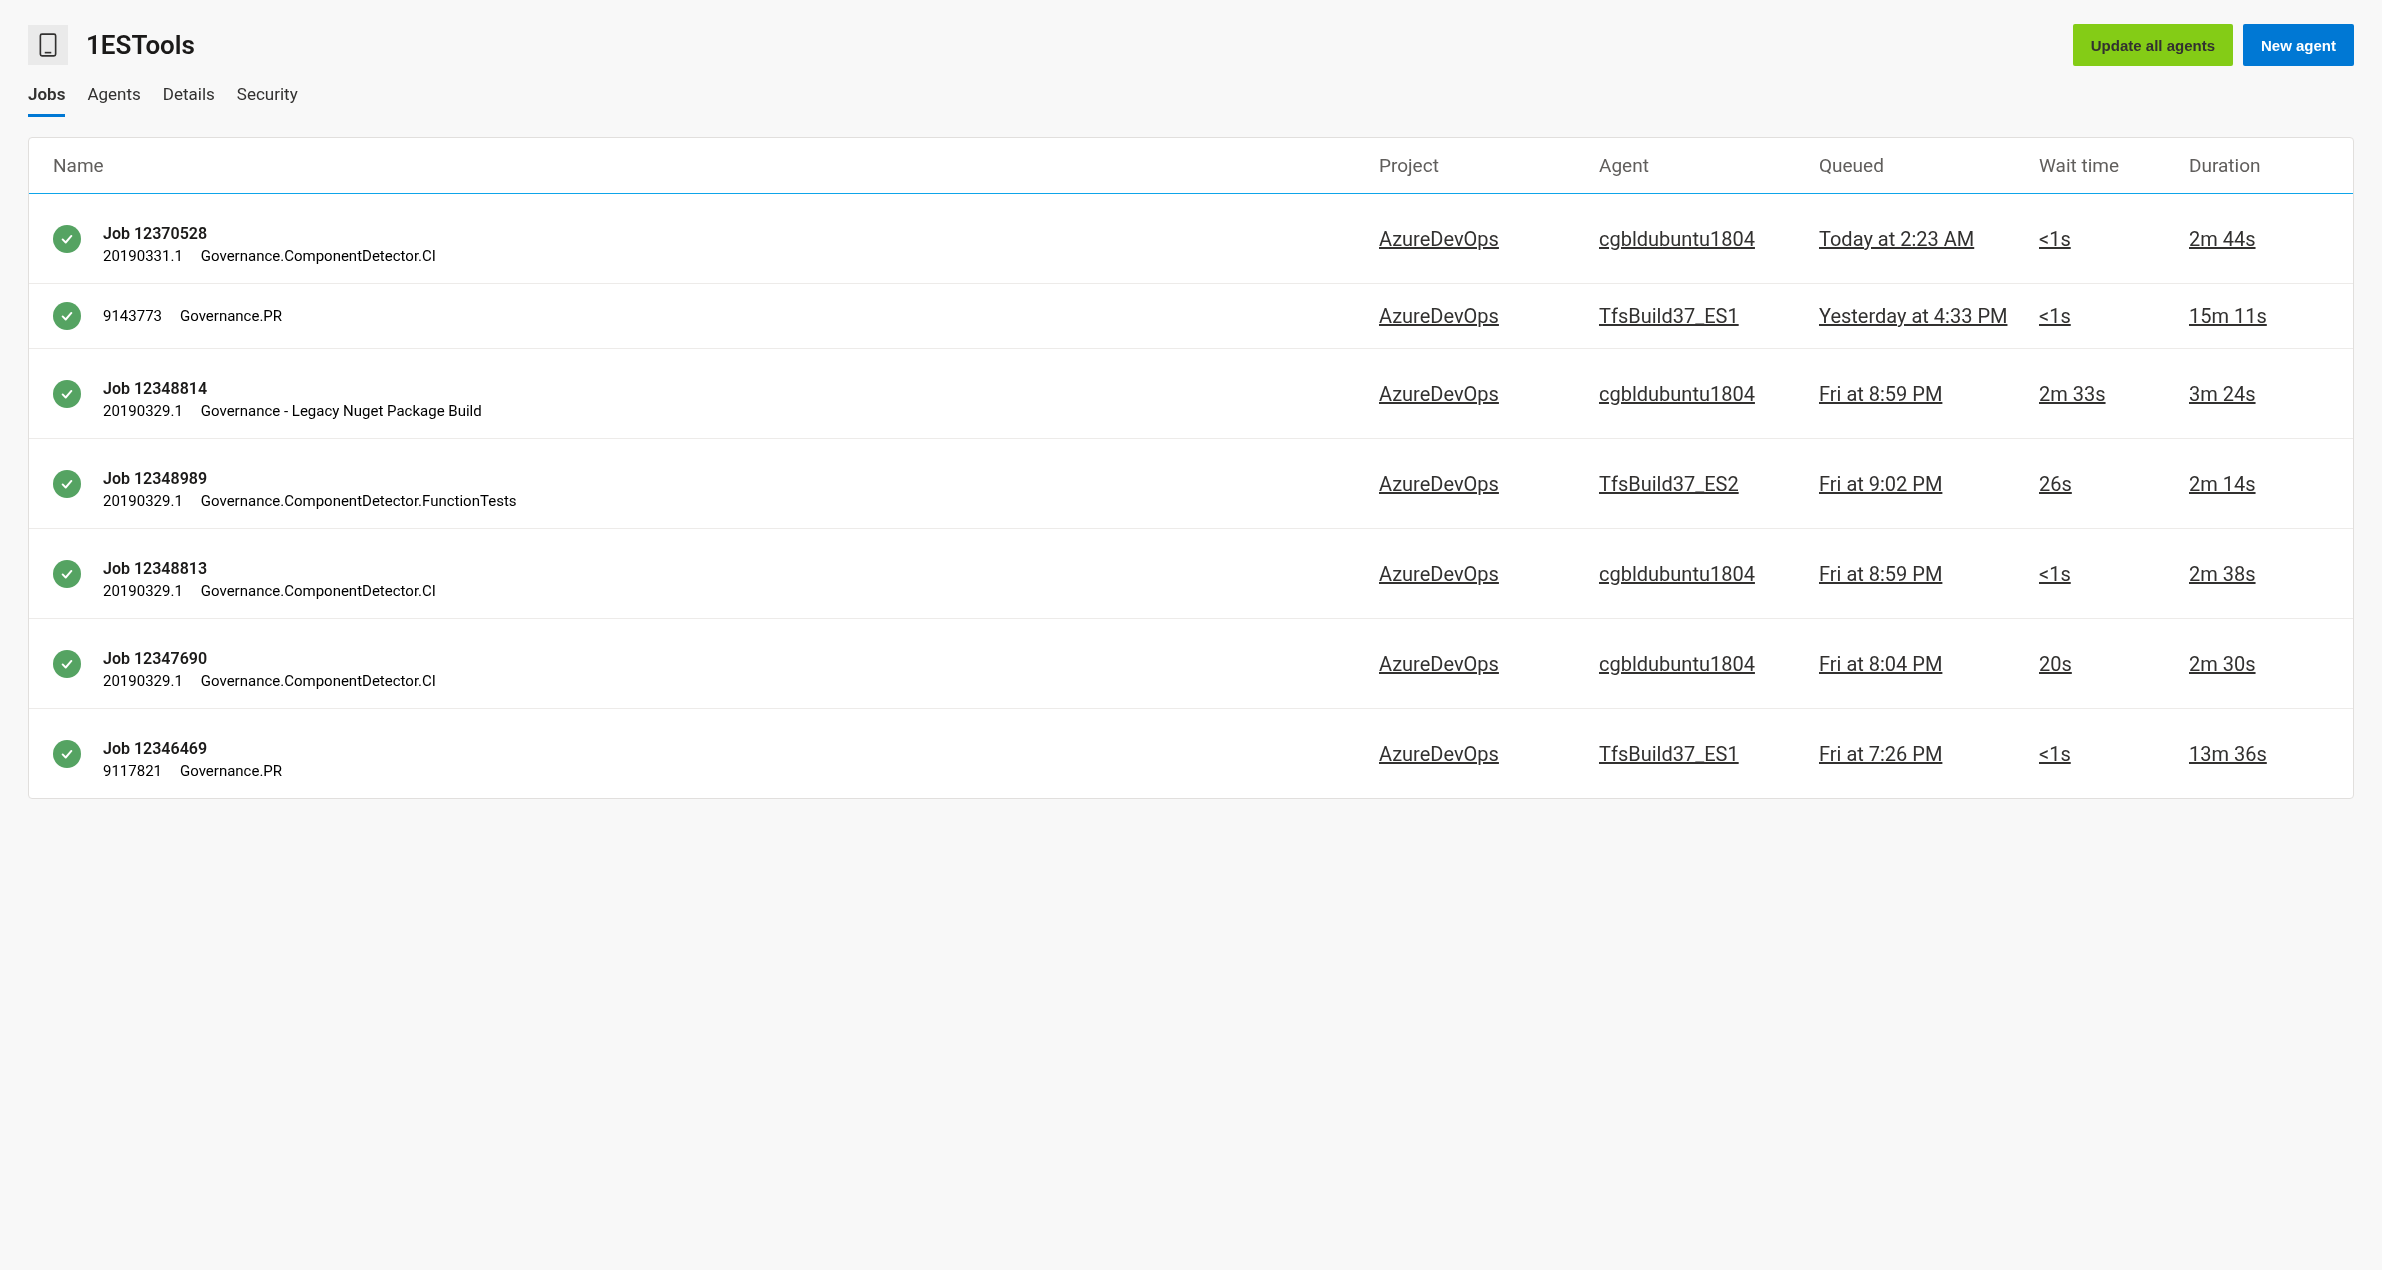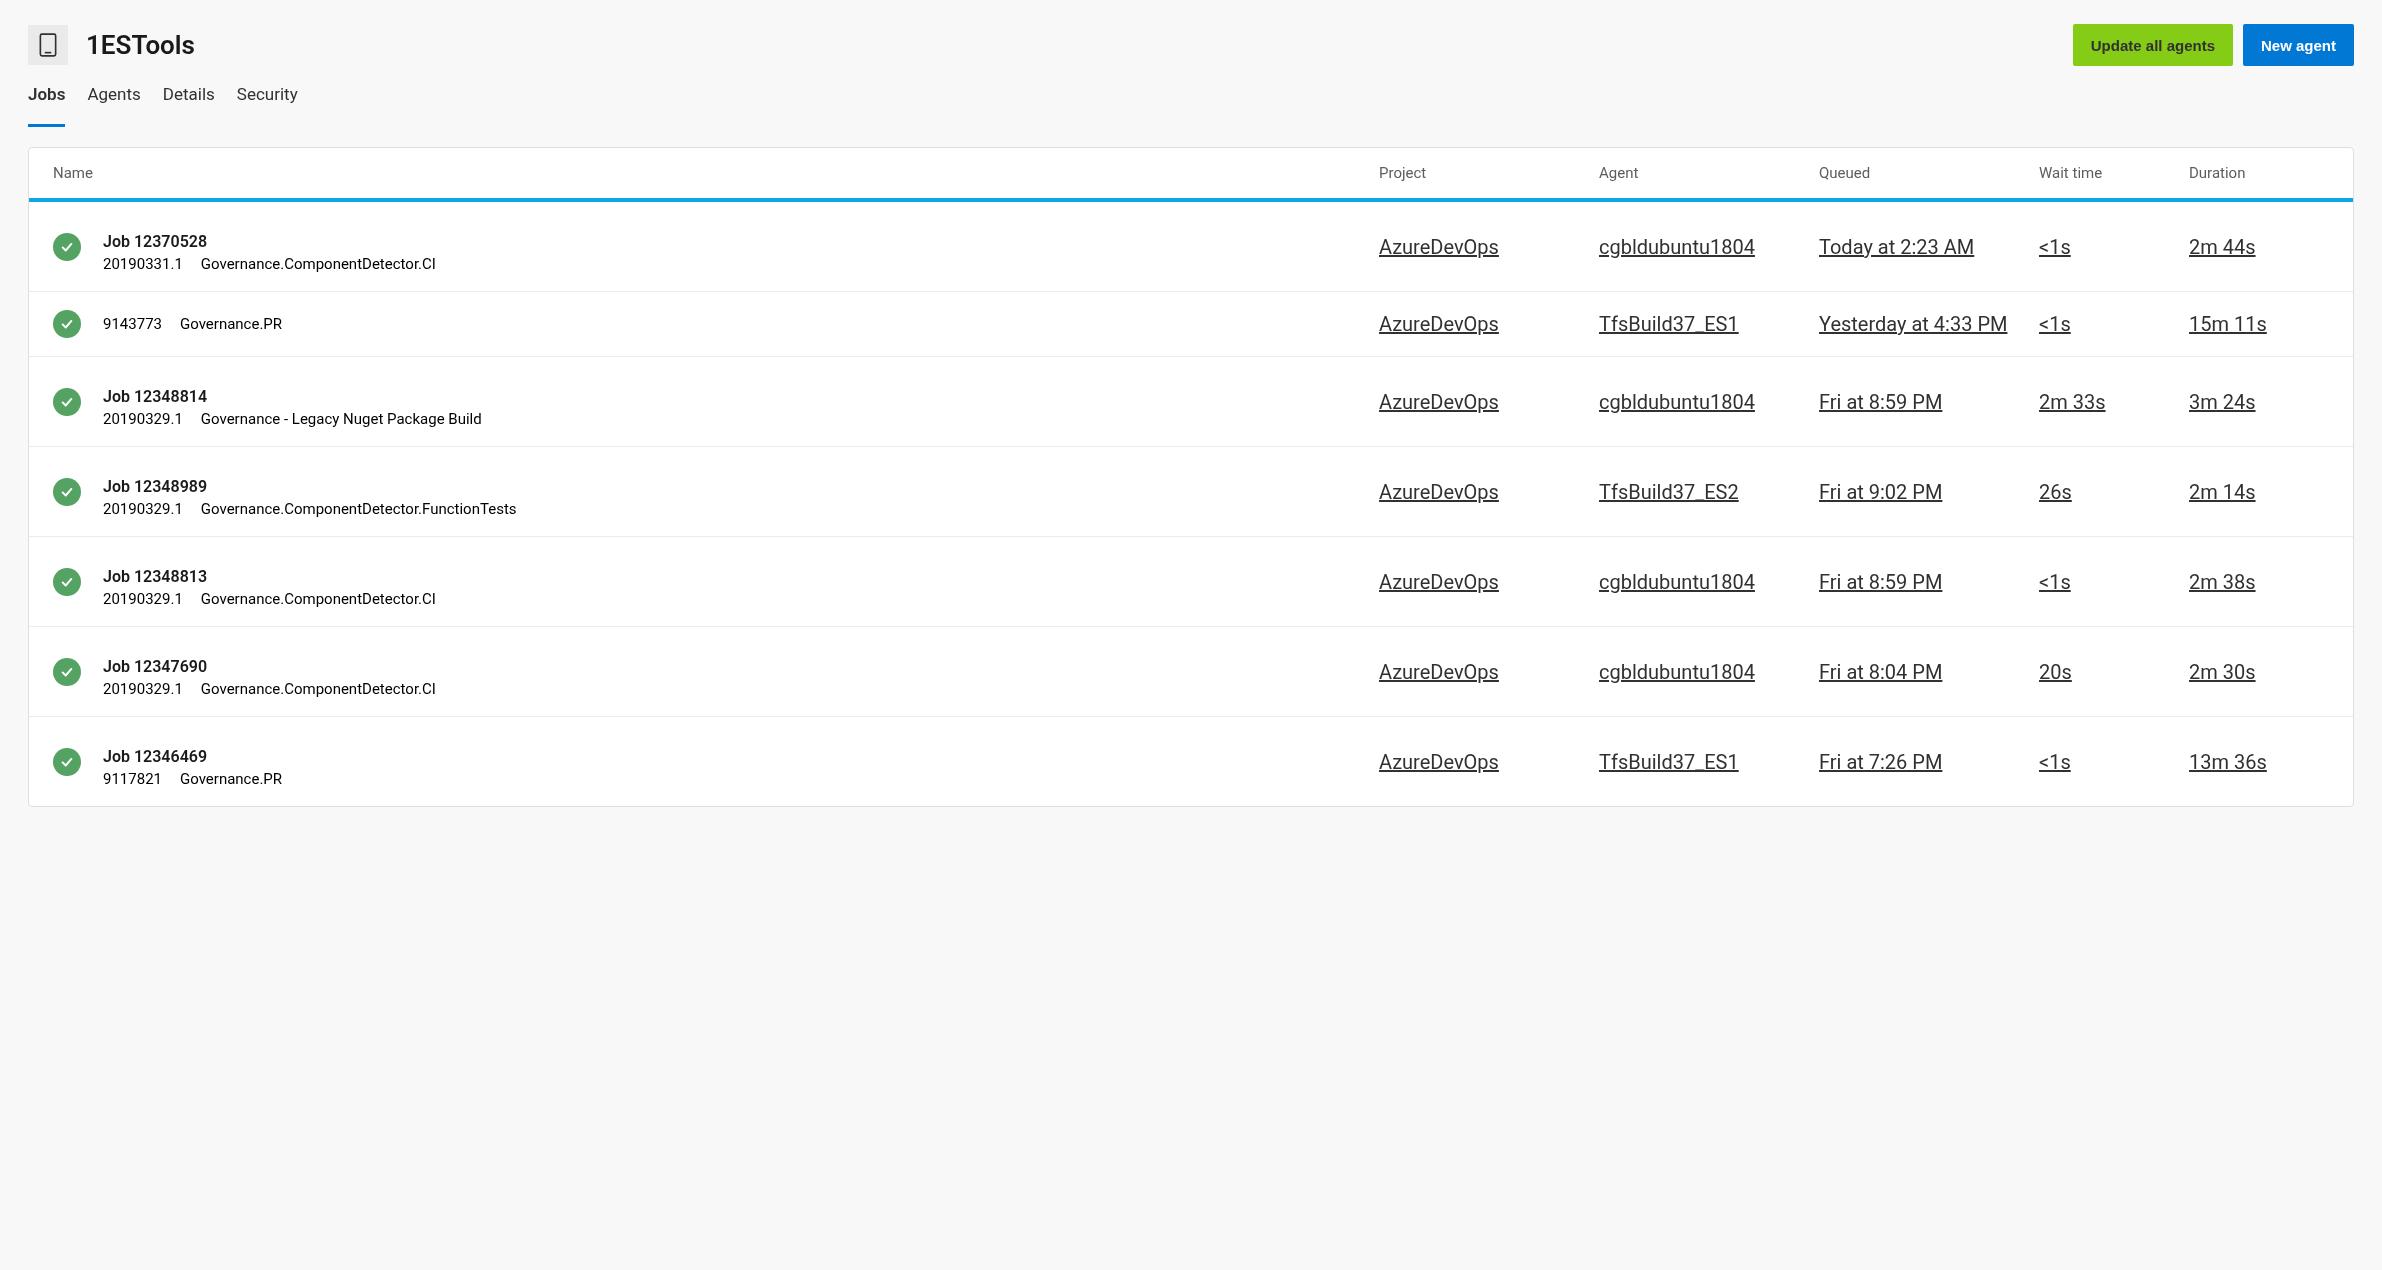--- a/index.html
+++ b/index.html
@@ -67,41 +67,41 @@
     }
     .tabs {
       display: flex;
       gap: 22px;
       border-bottom: none;
       margin-bottom: 20px;
     }
     .tab {
       font-size: 17px;
       color: #323130;
-      padding-bottom: 20px;
+      padding-bottom: 10px;
       cursor: pointer;
       border-bottom: 3px solid transparent;
       font-weight: 400;
     }
     .tab.active {
       font-weight: 600;
       border-bottom: 3px solid #0078d4;
     }
     .panel {
       background: #ffffff;
       border: 1px solid #e1dfdd;
       border-radius: 4px;
     }
     .table-header {
       display: grid;
       grid-template-columns: 50px 1fr 220px 220px 220px 150px 140px;
       padding: 16px 24px;
       color: #605e5c;
-      font-size: 15px;
-      border-bottom: 4px solid #0ea5e9;
+      font-size: 19px;
+      border-bottom: 1px solid #0ea5e9;
       align-items: center;
     }
     .table-header .col-name {
       grid-column: 1 / span 2;
     }
     .job-row {
       display: grid;
       grid-template-columns: 50px 1fr 220px 220px 220px 150px 140px;
       padding: 18px 24px;
       border-bottom: 1px solid #edebe9;

